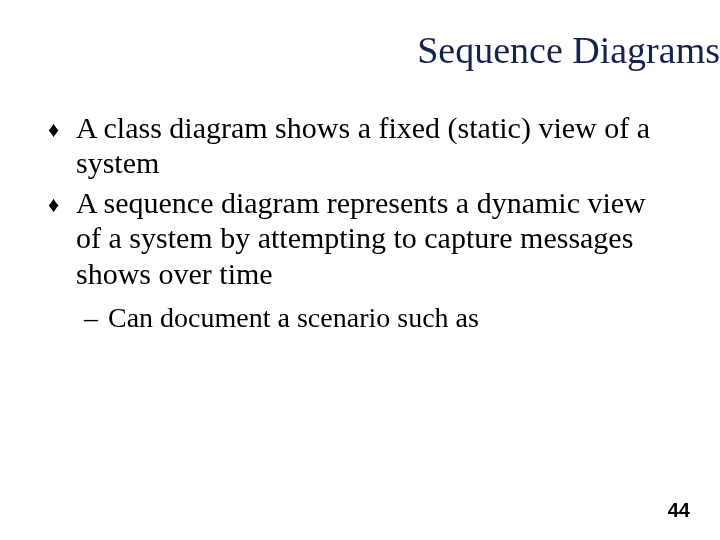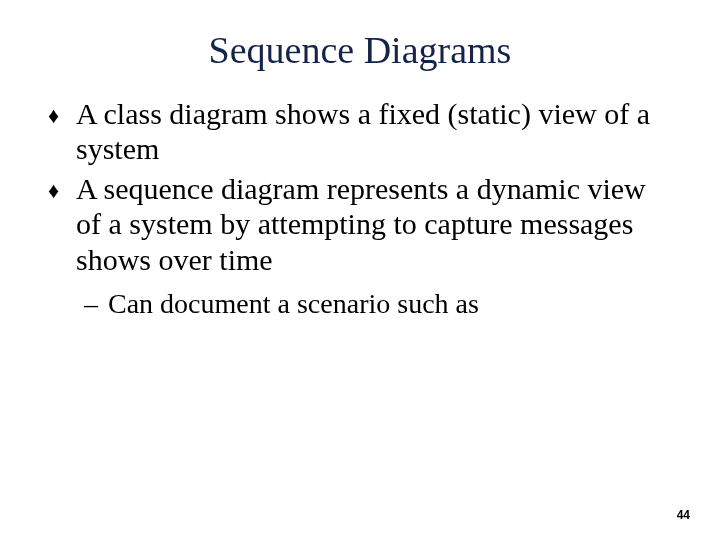--- a/index.html
+++ b/index.html
@@ -17,28 +17,28 @@
     width: 720px;
     height: 540px;
     position: relative;
     box-sizing: border-box;
   }
   .title {
     position: absolute;
     top: 28px;
     left: 0;
     width: 100%;
-    text-align: center;
+    text-align: right;
     font-size: 38px;
     color: #13234b;
     font-weight: 400;
   }
   .body {
     position: absolute;
-    top: 96px;
+    top: 110px;
     left: 48px;
     right: 48px;
   }
   .bullet-l1 {
     font-size: 30px;
     line-height: 1.18;
     color: #000000;
     margin: 0 0 4px 0;
     padding-left: 28px;
     text-indent: -28px;
@@ -76,21 +76,21 @@
     width: 20px;
     text-indent: 0;
     font-size: 16px;
     vertical-align: 1px;
   }
   .pagenum {
     position: absolute;
     bottom: 18px;
     right: 30px;
     font-family: Arial, Helvetica, sans-serif;
-    font-size: 12px;
+    font-size: 20px;
     font-weight: 700;
     color: #000000;
   }
 </style>
 </head>
 <body>
 
 <div class="slide">
 
   <div class="title">Sequence Diagrams</div>

